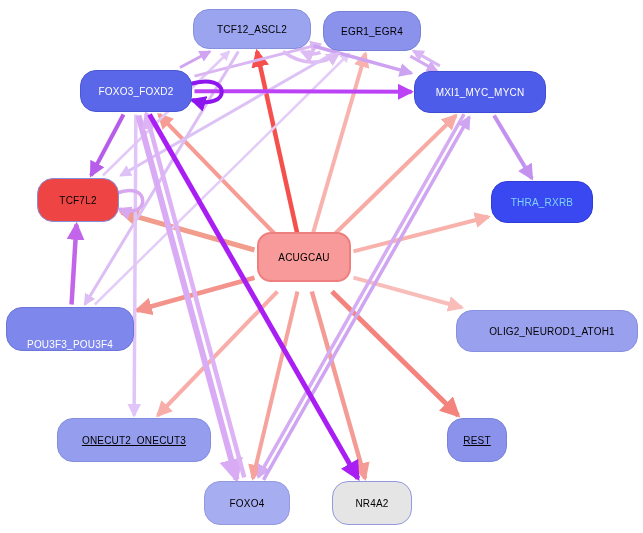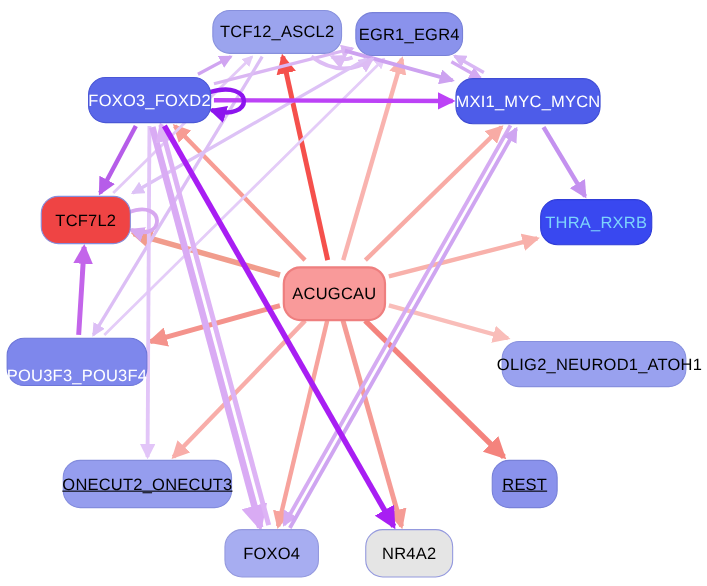--- a/index.html
+++ b/index.html
@@ -3,21 +3,21 @@
 <meta charset="utf-8">
 <style>
   html,body{margin:0;padding:0;background:#fff;}
   .canvas{
     position:relative;width:643px;height:533px;background:#ffffff;
     overflow:hidden;font-family:"Liberation Sans",sans-serif;
   }
   .edge-layer{position:absolute;left:0;top:0;}
   .node{
     position:absolute;display:flex;align-items:center;justify-content:center;
-    border-radius:16px;font-size:15px;white-space:nowrap;box-sizing:border-box;
+    border-radius:16px;font-size:10px;white-space:nowrap;box-sizing:border-box;
     border:1.5px solid transparent;cursor:default;z-index:2;letter-spacing:.2px;
   }
 </style>
 </head>
 <body>
 
 <div class="canvas" style="width: 643px; height: 533px;">
   <svg class="edge-layer" xmlns="http://www.w3.org/2000/svg" width="643" height="533">
       <defs>
         <marker id="arrow-f9b3af" viewBox="0 0 4 4" refX="3.4" refY="2" markerWidth="4" markerHeight="4" orient="auto" markerUnits="strokeWidth">
@@ -171,27 +171,27 @@
       </div>
       <div class="node" style="left: 414px; top: 71px; width: 132px; height: 42px; background: rgb(77, 92, 233); border-color: rgb(63, 76, 212); border-width: 1.5px; color: rgb(255, 255, 255);">
         <span>MXI1_MYC_MYCN</span>
       </div>
       <div class="node" style="left: 37px; top: 178px; width: 82px; height: 44px; background: #ef4444; border-color: rgb(133, 142, 221); border-width: 1.5px; color: rgb(0, 0, 0);">
         <span>TCF7L2</span>
       </div>
       <div class="node" style="left: 491px; top: 181px; width: 102px; height: 42px; background: rgb(57, 72, 240); border-color: rgb(47, 60, 216); border-width: 1.5px; color: #7dd3fc;">
         <span>THRA_RXRB</span>
       </div>
-      <div class="node" style="left: 257px; top: 242px; width: 94px; height: 50px; background: rgb(249, 154, 154); border-color: rgb(238, 127, 127); border-width: 2px; color: rgb(0, 0, 0);">
+      <div class="node" style="left: 257px; top: 232px; width: 94px; height: 50px; background: rgb(249, 154, 154); border-color: rgb(238, 127, 127); border-width: 2px; color: rgb(0, 0, 0); border-radius: 14px;">
         <span>ACUGCAU</span>
       </div>
       <div class="node" style="left: 6px; top: 307px; width: 128px; height: 44px; background: rgb(126, 135, 236); border-color: rgb(108, 117, 216); border-width: 1.5px; color: rgb(255, 255, 255); align-items: flex-end;">
         <span>POU3F3_POU3F4</span>
       </div>
-      <div class="node" style="left: 456px; top: 310px; width: 168px; height: 42px; background: rgb(153, 161, 239); border-color: rgb(135, 144, 222); border-width: 1.5px; color: rgb(0, 0, 0); padding-left: 10px;">
+      <div class="node" style="left: 456px; top: 310px; width: 182px; height: 42px; background: rgb(153, 161, 239); border-color: rgb(135, 144, 222); border-width: 1.5px; color: rgb(0, 0, 0); padding-left: 10px;">
         <span>OLIG2_NEUROD1_ATOH1</span>
       </div>
       <div class="node" style="left: 57px; top: 418px; width: 154px; height: 44px; background: rgb(149, 157, 238); border-color: rgb(131, 140, 221); border-width: 1.5px; color: rgb(0, 0, 0); text-decoration: underline;">
         <span>ONECUT2_ONECUT3</span>
       </div>
       <div class="node" style="left: 447px; top: 418px; width: 60px; height: 44px; background: rgb(138, 146, 236); border-color: rgb(120, 129, 216); border-width: 1.5px; color: rgb(0, 0, 0); text-decoration: underline;">
         <span>REST</span>
       </div>
       <div class="node" style="left: 204px; top: 481px; width: 86px; height: 44px; background: rgb(167, 173, 241); border-color: rgb(148, 153, 222); border-width: 1.5px; color: rgb(0, 0, 0);">
         <span>FOXO4</span>

